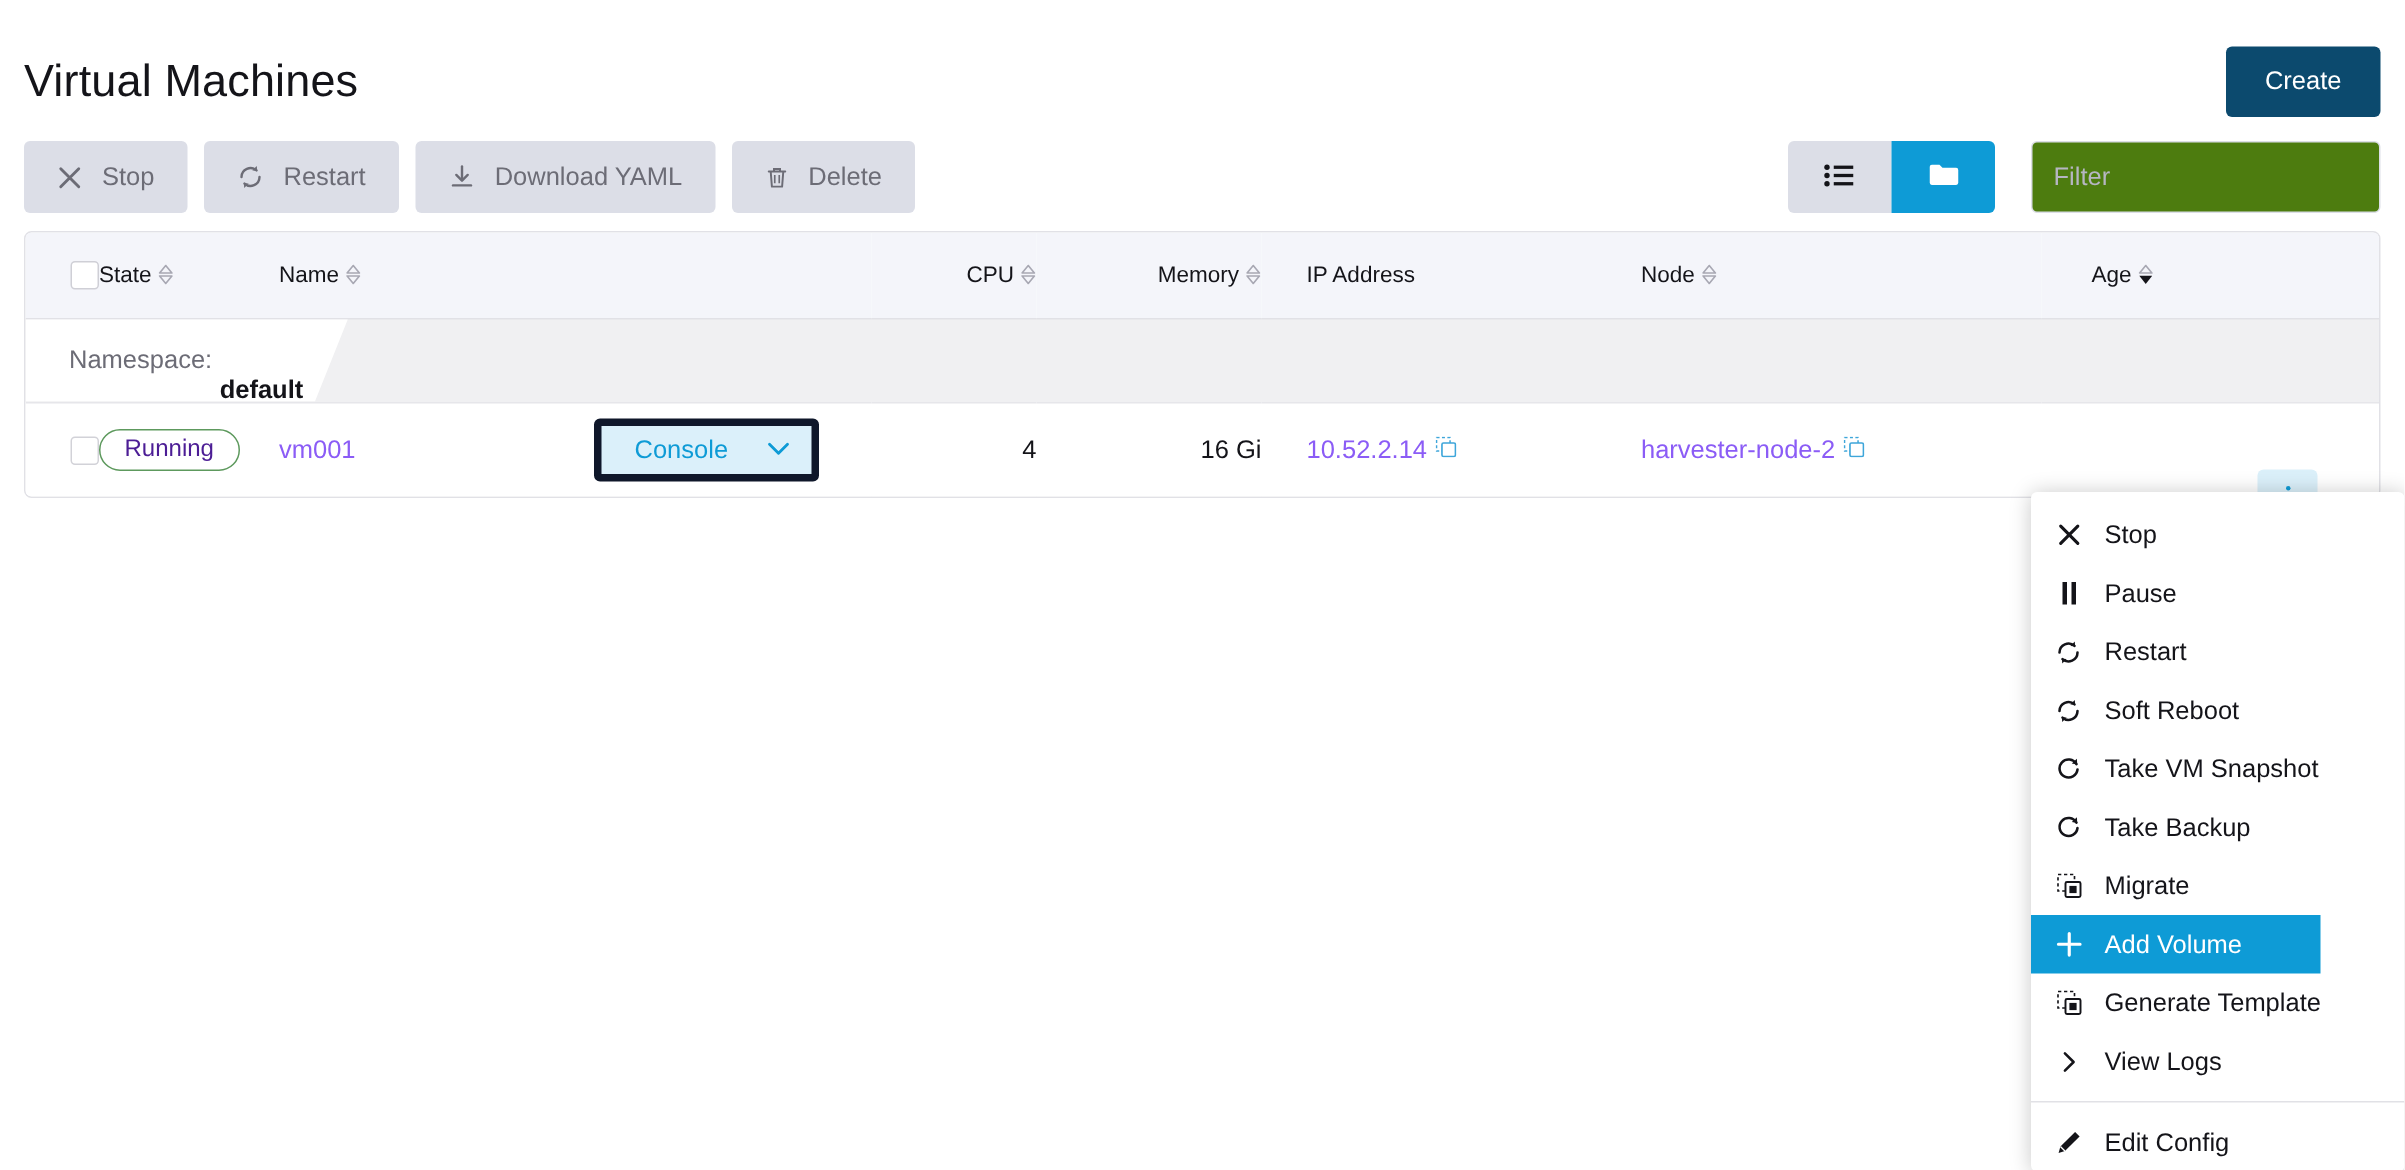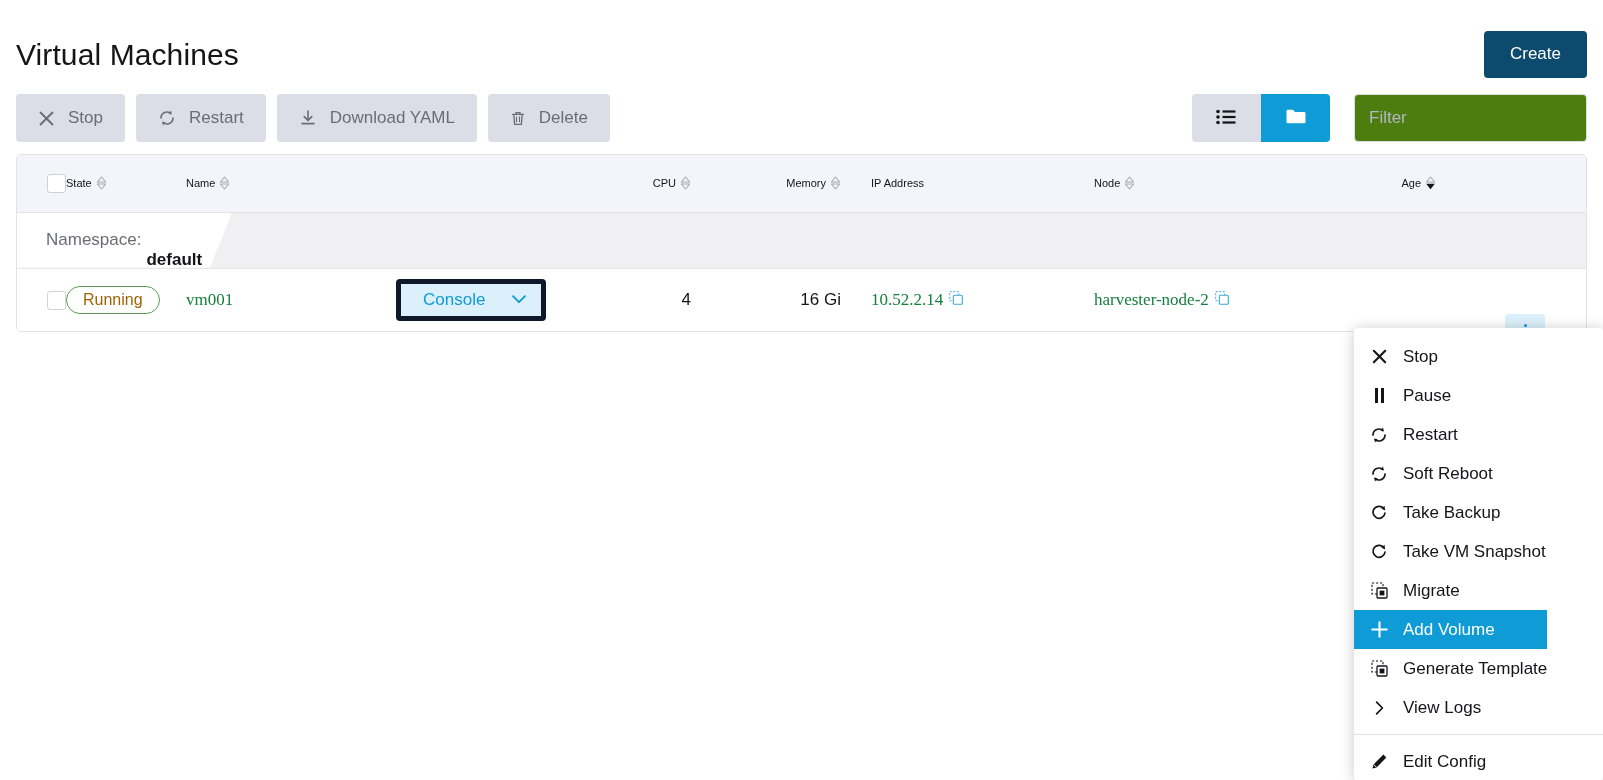--- a/index.html
+++ b/index.html
@@ -116,21 +116,21 @@
     border-radius: 5px;
     overflow: hidden;
     background: #fff;
   }
   table { width: 100%; border-collapse: collapse; }
 
   thead th {
     background: #f4f5fa;
     border-bottom: 1px solid #e1e1e6;
     height: 57px;
-    font-size: 11px;
+    font-size: 15px;
     font-weight: 400;
     color: #141419;
     text-align: left;
     padding: 0;
     vertical-align: middle;
     white-space: nowrap;
   }
   .th-inner { display: inline-flex; align-items: center; gap: 4px; }
 
   .col-check { width: 48px; padding-left: 30px !important; }
@@ -181,28 +181,28 @@
     background: #fff;
     display: inline-block;
     vertical-align: middle;
     cursor: pointer;
   }
   thead .chk { border-color: #cfcfd6; }
 
   .badge-running {
     display: inline-block;
     border: 1px solid #5d995d;
-    color: #a16207;
+    color: #4c1d95;
     border-radius: 20px;
     padding: 4px 16px;
     font-size: 16px;
     background: #fff;
     white-space: nowrap;
   }
-  .link { color: #15803d; text-decoration: none; font-size: 17px; cursor: pointer; font-family: Liberation Serif, serif; }
+  .link { color: #8b5cf6; text-decoration: none; font-size: 17px; cursor: pointer; }
 
   .console-btn {
     display: inline-flex;
     align-items: center;
     justify-content: space-between;
     gap: 26px;
     background: #dbf0fa;
     border: 5px solid #0f172a;
     color: #0e9bd6;
     border-radius: 4px;
@@ -552,31 +552,31 @@
       <span>Soft Reboot</span>
     </div>
 
     <div class="ctx-item">
       <span class="ic">
         <svg width="18" height="18" viewBox="0 0 18 18">
           <path d="M14.3 5.4 A6 6 0 1 0 15 9" stroke="#141419" stroke-width="1.7" fill="none" stroke-linecap="round"></path>
           <path d="M14.6 1.8 L14.8 5.6 L11.2 5 Z" fill="#141419"></path>
         </svg>
       </span>
-      <span>Take Backup</span>
+      <span>Take VM Snapshot</span>
     </div>
 
     <div class="ctx-item">
       <span class="ic">
         <svg width="18" height="18" viewBox="0 0 18 18">
           <path d="M14.3 5.4 A6 6 0 1 0 15 9" stroke="#141419" stroke-width="1.7" fill="none" stroke-linecap="round"></path>
           <path d="M14.6 1.8 L14.8 5.6 L11.2 5 Z" fill="#141419"></path>
         </svg>
       </span>
-      <span>Take VM Snapshot</span>
+      <span>Take Backup</span>
     </div>
 
     <div class="ctx-item">
       <span class="ic">
         <svg width="17" height="17" viewBox="0 0 17 17">
           <rect x="1" y="1" width="11" height="11" fill="none" stroke="#141419" stroke-width="1.1" stroke-dasharray="2.2 1.8"></rect>
           <rect x="6" y="6" width="10" height="10" rx="1" fill="#ffffff" stroke="#141419" stroke-width="1.3"></rect>
           <rect x="8.6" y="8.6" width="4.8" height="4.8" fill="#141419"></rect>
         </svg>
       </span>

